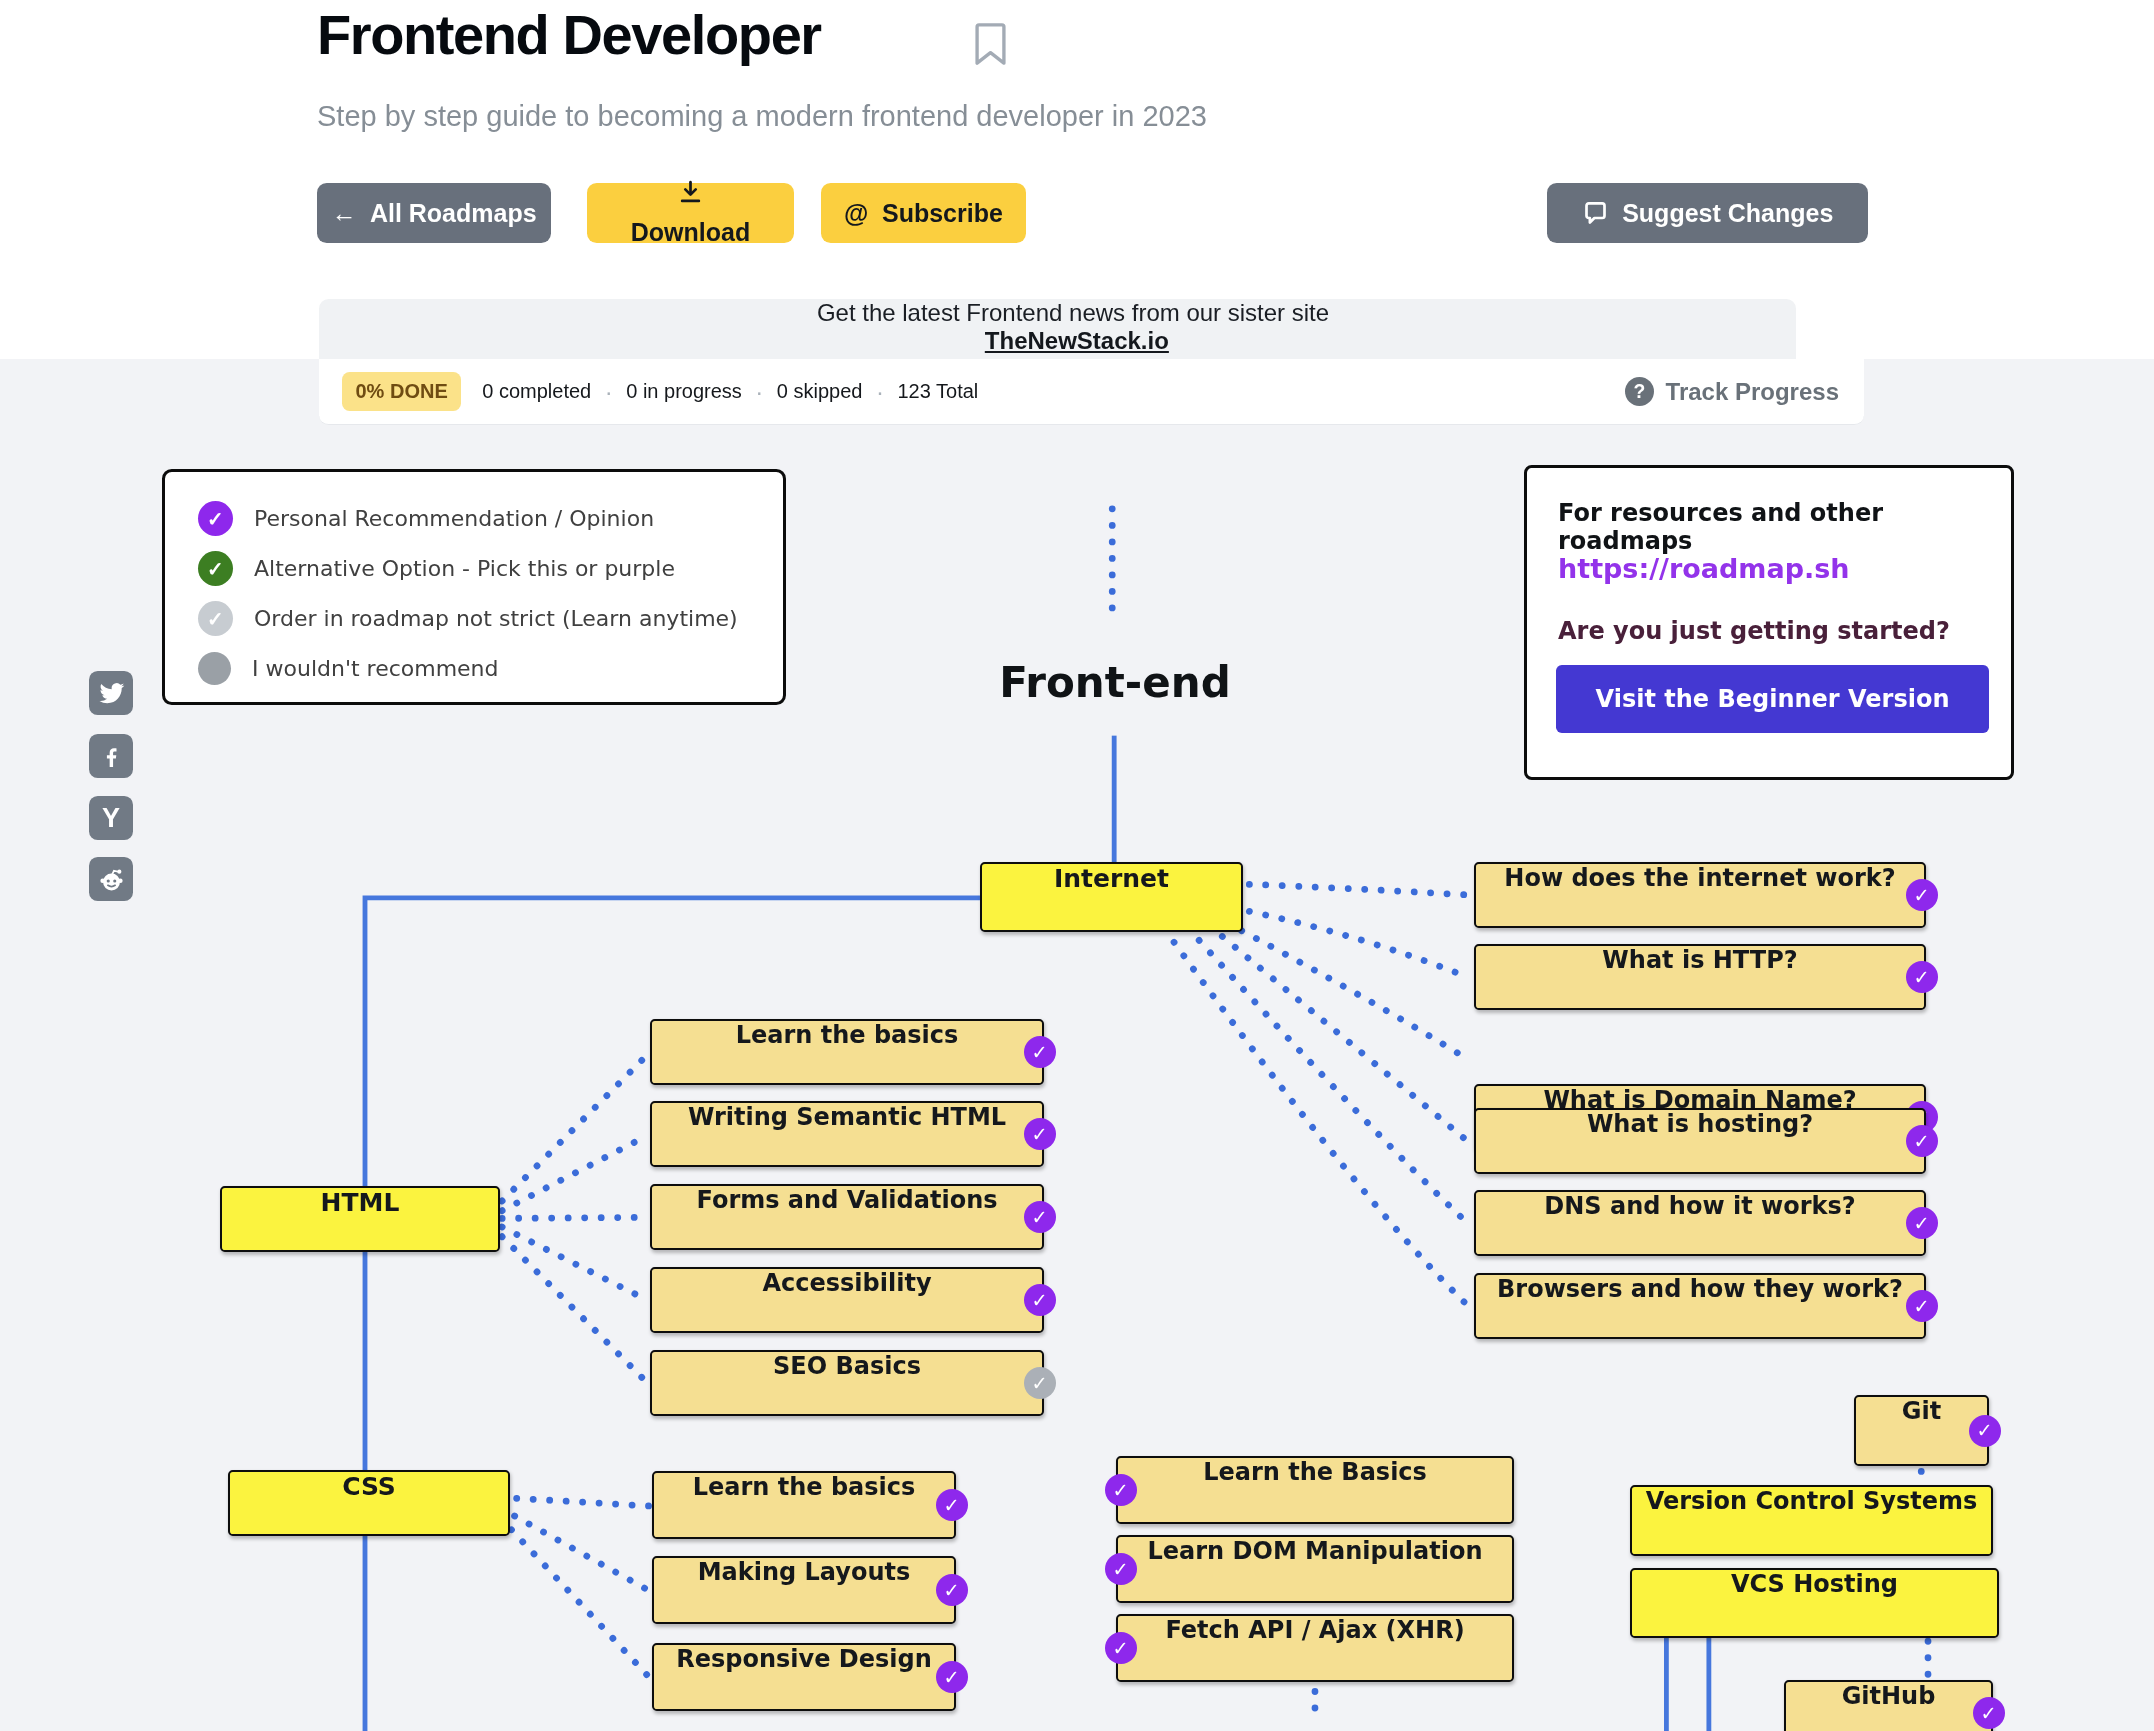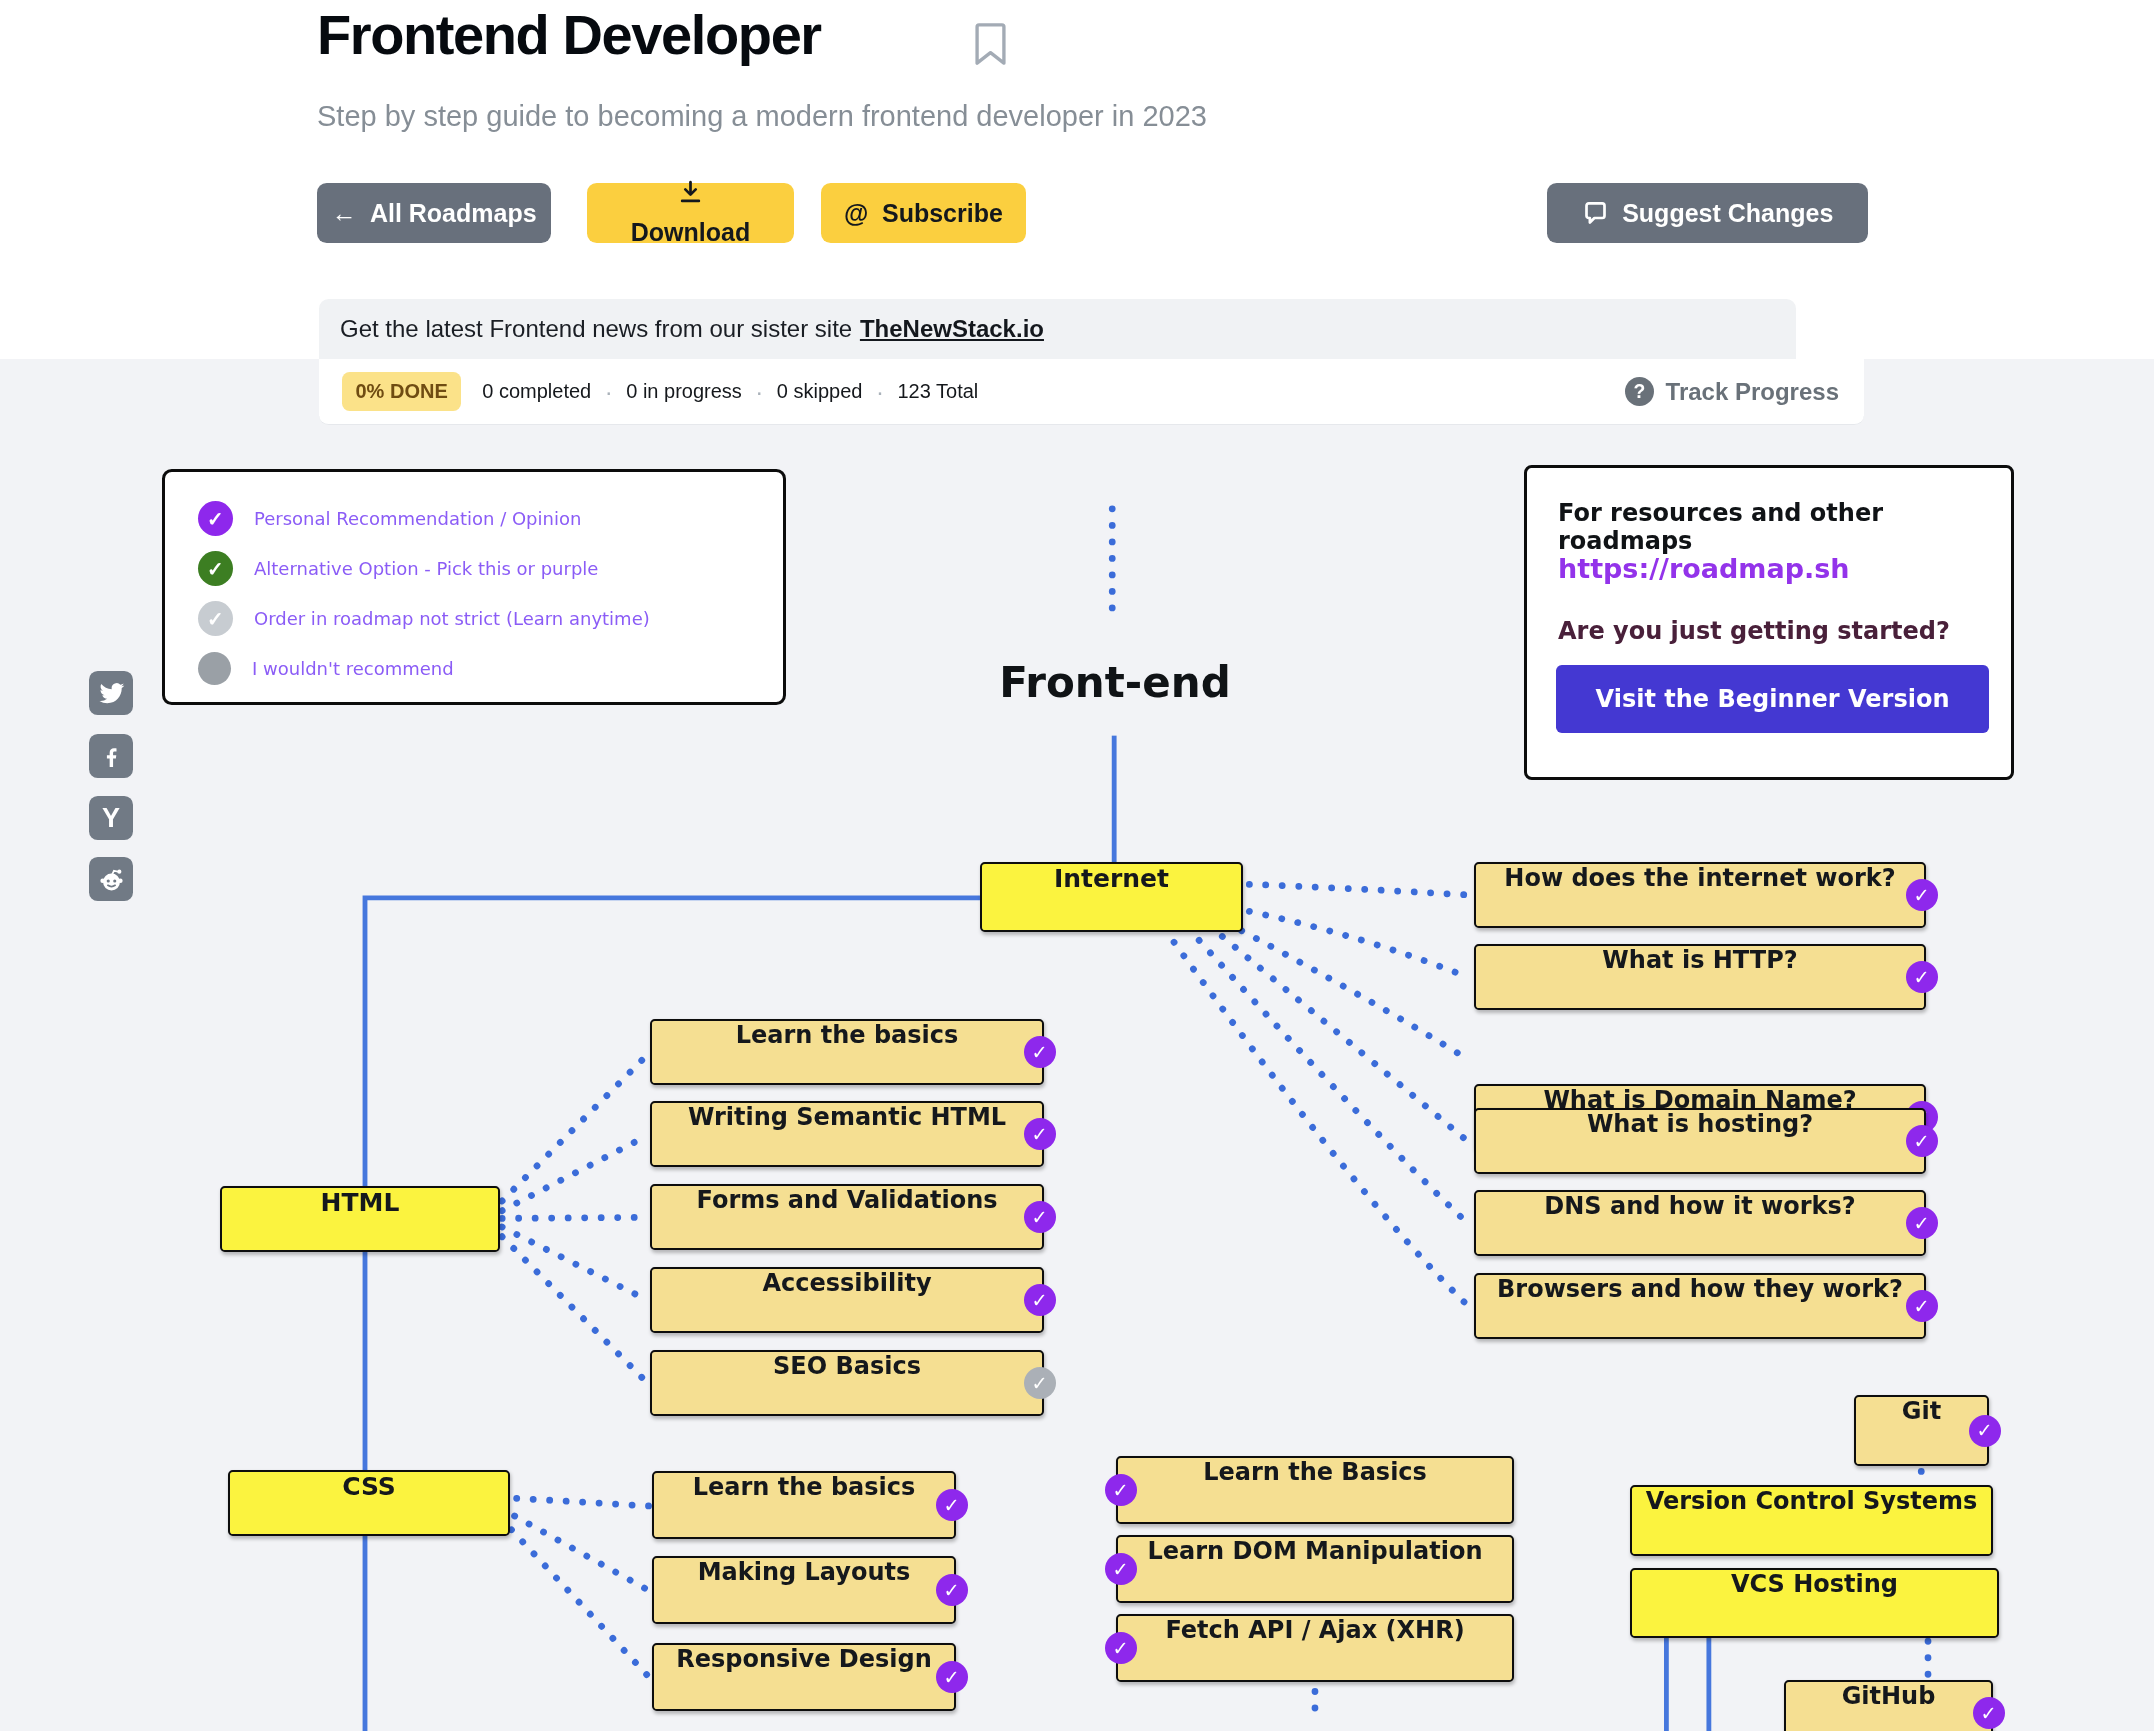--- a/index.html
+++ b/index.html
@@ -17,40 +17,40 @@
   .page-subtitle { position:absolute; left:317px; top:100px; font-size:29px; color:#868e96; }
 
   .btn { position:absolute; display:flex; align-items:center; justify-content:center; gap:13.5px;
          height:60px; border-radius:9.7px; font-size:25px; font-weight:700; cursor:pointer; border:none; }
   .btn-gray { background:#68707c; color:#ffffff; }
   .btn-yellow { background:#fbcf3f; color:#14181d; }
   .btn-icon { display:inline-flex; align-items:center; font-weight:700; }
 
   
   .banner { position:absolute; left:319px; top:299px; width:1477px; height:60px; background:#f0f2f4;
-            border-radius:9.7px 9.7px 0 0; display:flex; align-items:center; padding-left:21px; font-size:24px; color:#1a1e24; }
+            border-radius:9.7px 9.7px 0 0; display:flex; align-items:center; padding-left:31px; font-size:24px; color:#1a1e24;flex-direction:column; }
   .banner a { color:#14181d; font-weight:700; text-decoration:underline; margin-left:7.7px; cursor:pointer; }
   .progress-strip { position:absolute; left:319px; top:359px; width:1545px; height:66px; background:#ffffff;
             border-bottom:1.9px solid #e6e8ec; border-radius:0 0 9.7px 9.7px; display:flex; align-items:center; padding:0 23px; }
   .done-badge { background:#fbe289; color:#6f4c12; font-size:20px; font-weight:700; padding:7.7px 13.5px; border-radius:7.7px; margin-right:21px; }
   .stat { font-size:20px; color:#15181c; }
   .stat-sep { font-size:24px; color:#aab2ba; margin:0 13.5px; }
   .track { position:absolute; right:25px; display:flex; align-items:center; gap:11.6px; color:#697179; font-weight:600; font-size:24px; cursor:pointer; }
   .q-icon { width:29px; height:29px; border-radius:50%; background:#697179; color:#fff; font-size:19.3px; font-weight:700;
             display:flex; align-items:center; justify-content:center; }
 
   
   .social { position:absolute; left:89px; width:44px; height:44px; border-radius:8.7px; background:#717a85; color:#fff;
             display:flex; align-items:center; justify-content:center; cursor:pointer; font-weight:700; font-size:27px; }
 
   
   .legend-box { position:absolute; left:162px; top:469px; width:624px; height:236px; background:#fff;
                 border:3.9px solid #0c0c0c; border-radius:9.7px; }
   .legend-row { position:absolute; left:33px; display:flex; align-items:center; gap:21px; }
-  .legend-label { font-family:"DejaVu Sans", sans-serif; font-size:18px; color:#8b5cf6; }
+  .legend-label { font-family:"DejaVu Sans", sans-serif; font-size:22px; color:#404040; }
   .lcirc { width:35px; height:35px; border-radius:50%; display:flex; align-items:center; justify-content:center;
            color:#fff; font-size:20px; font-weight:700; flex:0 0 auto; }
   .lcirc.check::after { content:"\2713"; }
   .c-purple { background:#8e28ec; }
   .c-green  { background:#3c7e22; }
   .c-lgray  { background:#c7ccd1; }
   .c-gray   { background:#9aa0a6; width:33px; height:33px; }
 
   .info-box { position:absolute; left:1524px; top:465px; width:490px; height:315px; background:#fff;
               border:3.9px solid #0c0c0c; border-radius:7.7px; font-family:"DejaVu Sans", sans-serif;padding-left:12px; }

